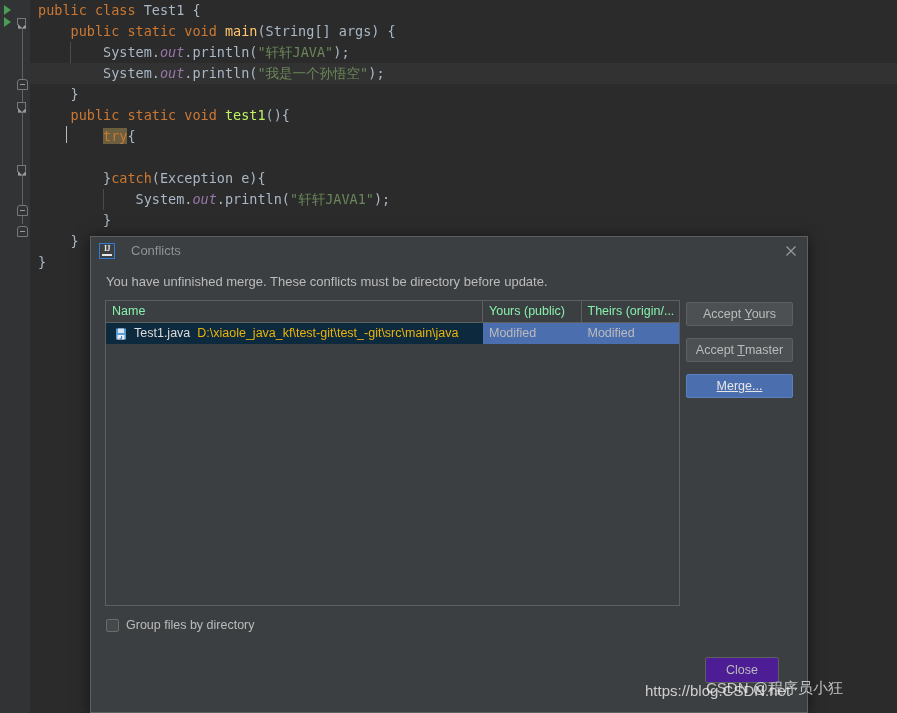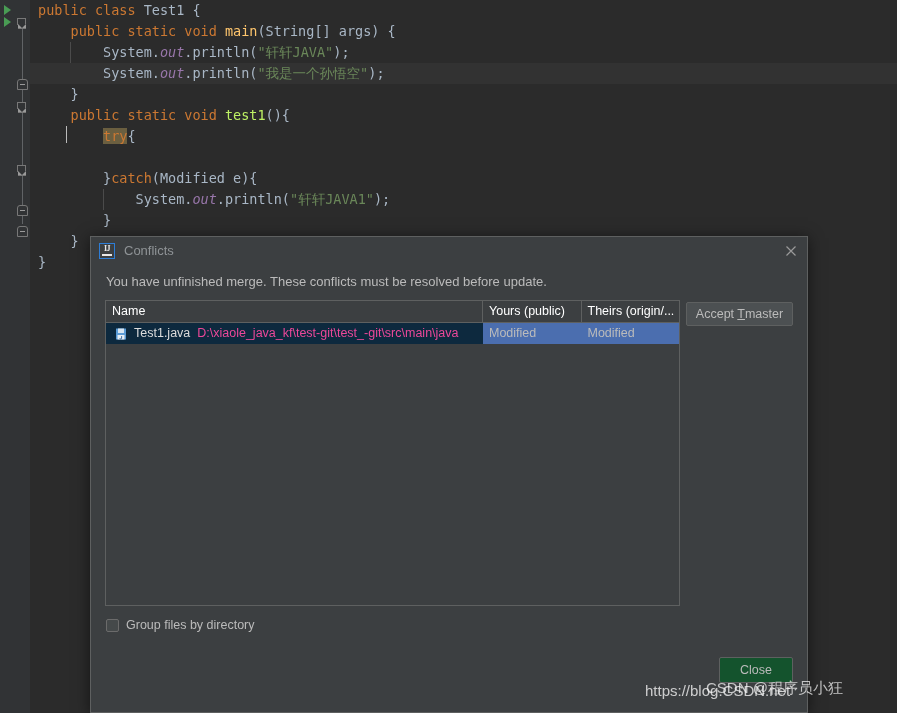--- a/index.html
+++ b/index.html
@@ -183,21 +183,21 @@
     letter-spacing: -0.5px;
   }
   .ij-icon .ij-bar {
     position: absolute;
     left: 2px; right: 2px;
     bottom: 2px;
     height: 1.5px;
     background: #e8e8e8;
   }
   .dlg-title {
-    margin-left: 9px;
+    margin-left: 16px;
     font-size: 13px;
     color: #8f9396;
     font-family: "Liberation Sans", sans-serif;
   }
   .close-x {
     position: absolute;
     right: 6px;
     top: 4px;
     width: 20px; height: 20px;
     cursor: pointer;
@@ -233,21 +233,21 @@
   }
   .thead {
     display: flex;
     height: 22px;
     background: #3c3f41;
     border-bottom: 1px solid #5e6060;
     box-sizing: border-box;
   }
   .th {
     font-size: 12.5px;
-    color: #ffffff;
+    color: #86efac;
     line-height: 21px;
     padding-left: 6px;
     box-sizing: border-box;
     overflow: hidden;
     white-space: nowrap;
   }
   .th.c-name   { width: 379px; border-right: 1px solid #5e6060; }
   .th.c-yours  { width: 99px;  border-right: 1px solid #5e6060; }
   .th.c-theirs { width: 98px; }
 
@@ -268,21 +268,21 @@
     color: #bbbbbb;
     box-sizing: border-box;
     overflow: hidden;
     white-space: nowrap;
   }
   .cell-name   { width: 379px; display: flex; align-items: center; padding-left: 8px; }
   .cell-yours  { width: 99px; padding-left: 6px; }
   .cell-theirs { width: 98px; padding-left: 6px; }
 
   .file-name { color: #dcdcdc; margin-left: 6px; }
-  .file-path { color: #ec4899; margin-left: 7px; }
+  .file-path { color: #eab308; margin-left: 7px; }
 
   .java-icon {
     width: 14px; height: 14px;
     position: relative;
     flex: 0 0 auto;
   }
 
   
   .btn-col {
     margin-left: 6px;
@@ -335,26 +335,26 @@
 
   
   .footer {
     position: absolute;
     left: 0; right: 0;
     bottom: 0;
     height: 56px;
   }
   .btn-close {
     position: absolute;
-    right: 14px;
+    right: 28px;
     top: 1px;
     width: 74px;
     height: 26px;
     box-sizing: border-box;
-    background: #14532d;
+    background: #4c1d95;
     border: 1px solid #5e6060;
     border-radius: 2px;
     color: #bbbbbb;
     font-size: 12.5px;
     text-align: center;
     line-height: 24px;
     cursor: pointer;
   }
 
   
@@ -400,21 +400,21 @@
 
     <div class="editor-body" id="editor-body">
         <div class="code-line"><span></span><span class="kw">public </span><span class="kw">class </span><span class="plain">Test1 {</span></div>
         <div class="code-line"><span>    </span><span class="kw">public </span><span class="kw">static </span><span class="kw">void </span><span class="meth">main</span><span class="plain">(String[] args) {</span></div>
         <div class="code-line"><span>        </span><span class="plain">System.</span><span class="field">out</span><span class="plain">.println(</span><span class="str">"轩轩JAVA"</span><span class="plain">);</span><span class="iguide" style="left: 40px;"></span></div>
         <div class="code-line current"><span>        </span><span class="plain">System.</span><span class="field">out</span><span class="plain">.println(</span><span class="str">"我是一个孙悟空"</span><span class="plain">);</span></div>
         <div class="code-line"><span>    </span><span class="plain">}</span></div>
         <div class="code-line"><span>    </span><span class="kw">public </span><span class="kw">static </span><span class="kw">void </span><span class="methg">test1</span><span class="plain">(){</span></div>
         <div class="code-line"><span>        </span><span class="kw-hl">try</span><span class="plain">{</span></div>
         <div class="code-line">&nbsp;</div>
-        <div class="code-line"><span>        </span><span class="plain">}</span><span class="kw">catch</span><span class="plain">(Modified e){</span></div>
+        <div class="code-line"><span>        </span><span class="plain">}</span><span class="kw">catch</span><span class="plain">(Exception e){</span></div>
         <div class="code-line"><span class="iguide" style="left: 72.96px;"></span><span>            </span><span class="plain">System.</span><span class="field">out</span><span class="plain">.println(</span><span class="str">"轩轩JAVA1"</span><span class="plain">);</span></div>
         <div class="code-line"><span>        </span><span class="plain">}</span></div>
         <div class="code-line"><span>    </span><span class="plain">}</span></div>
         <div class="code-line"><span></span><span class="plain">}</span></div>
       </div>
 
     <div class="caret" style="left:66px; top:126px;"></div>
   </div>
 
   <div class="dialog">
@@ -427,21 +427,21 @@
       <div class="dlg-title">Conflicts</div>
       <div class="close-x">
         <svg width="20" height="20" viewBox="0 0 20 20">
           <path d="M5.5 5.5 L14.5 14.5 M14.5 5.5 L5.5 14.5" stroke="#9a9a9a" stroke-width="1.2" fill="none"></path>
         </svg>
       </div>
     </div>
 
     <div class="dlg-body">
 
-      <div class="dlg-message">You have unfinished merge. These conflicts must be resolved before update.</div>
+      <div class="dlg-message">You have unfinished merge. These conflicts must be directory before update.</div>
 
       <div class="content-row">
 
         <div class="table-wrap">
           <div class="thead">
             <div class="th c-name">Name</div>
             <div class="th c-yours">Yours (public)</div>
             <div class="th c-theirs">Theirs (origin/...</div>
           </div>
           <div class="tbody">
@@ -458,23 +458,25 @@
                 <span class="file-name">Test1.java</span>
                 <span class="file-path">D:\xiaole_java_kf\test-git\test_-git\src\main\java</span>
               </div>
               <div class="cell cell-yours">Modified</div>
               <div class="cell cell-theirs">Modified</div>
             </div>
           </div>
         </div>
 
         <div class="btn-col">
+          <div class="btn"><span>Accept </span><span class="mn">Y</span><span>ours</span></div>
 
           <div class="btn"><span>Accept </span><span class="mn">T</span><span>master</span></div>
 
+          <div class="btn primary"><span></span><span class="mn">M</span><span class="mn">erge...</span></div>
         </div>
 
       </div>
 
       <div class="checkrow">
         <span class="cbox"></span>
         <span class="cbox-label">Group files by directory</span>
       </div>
 
     </div>

